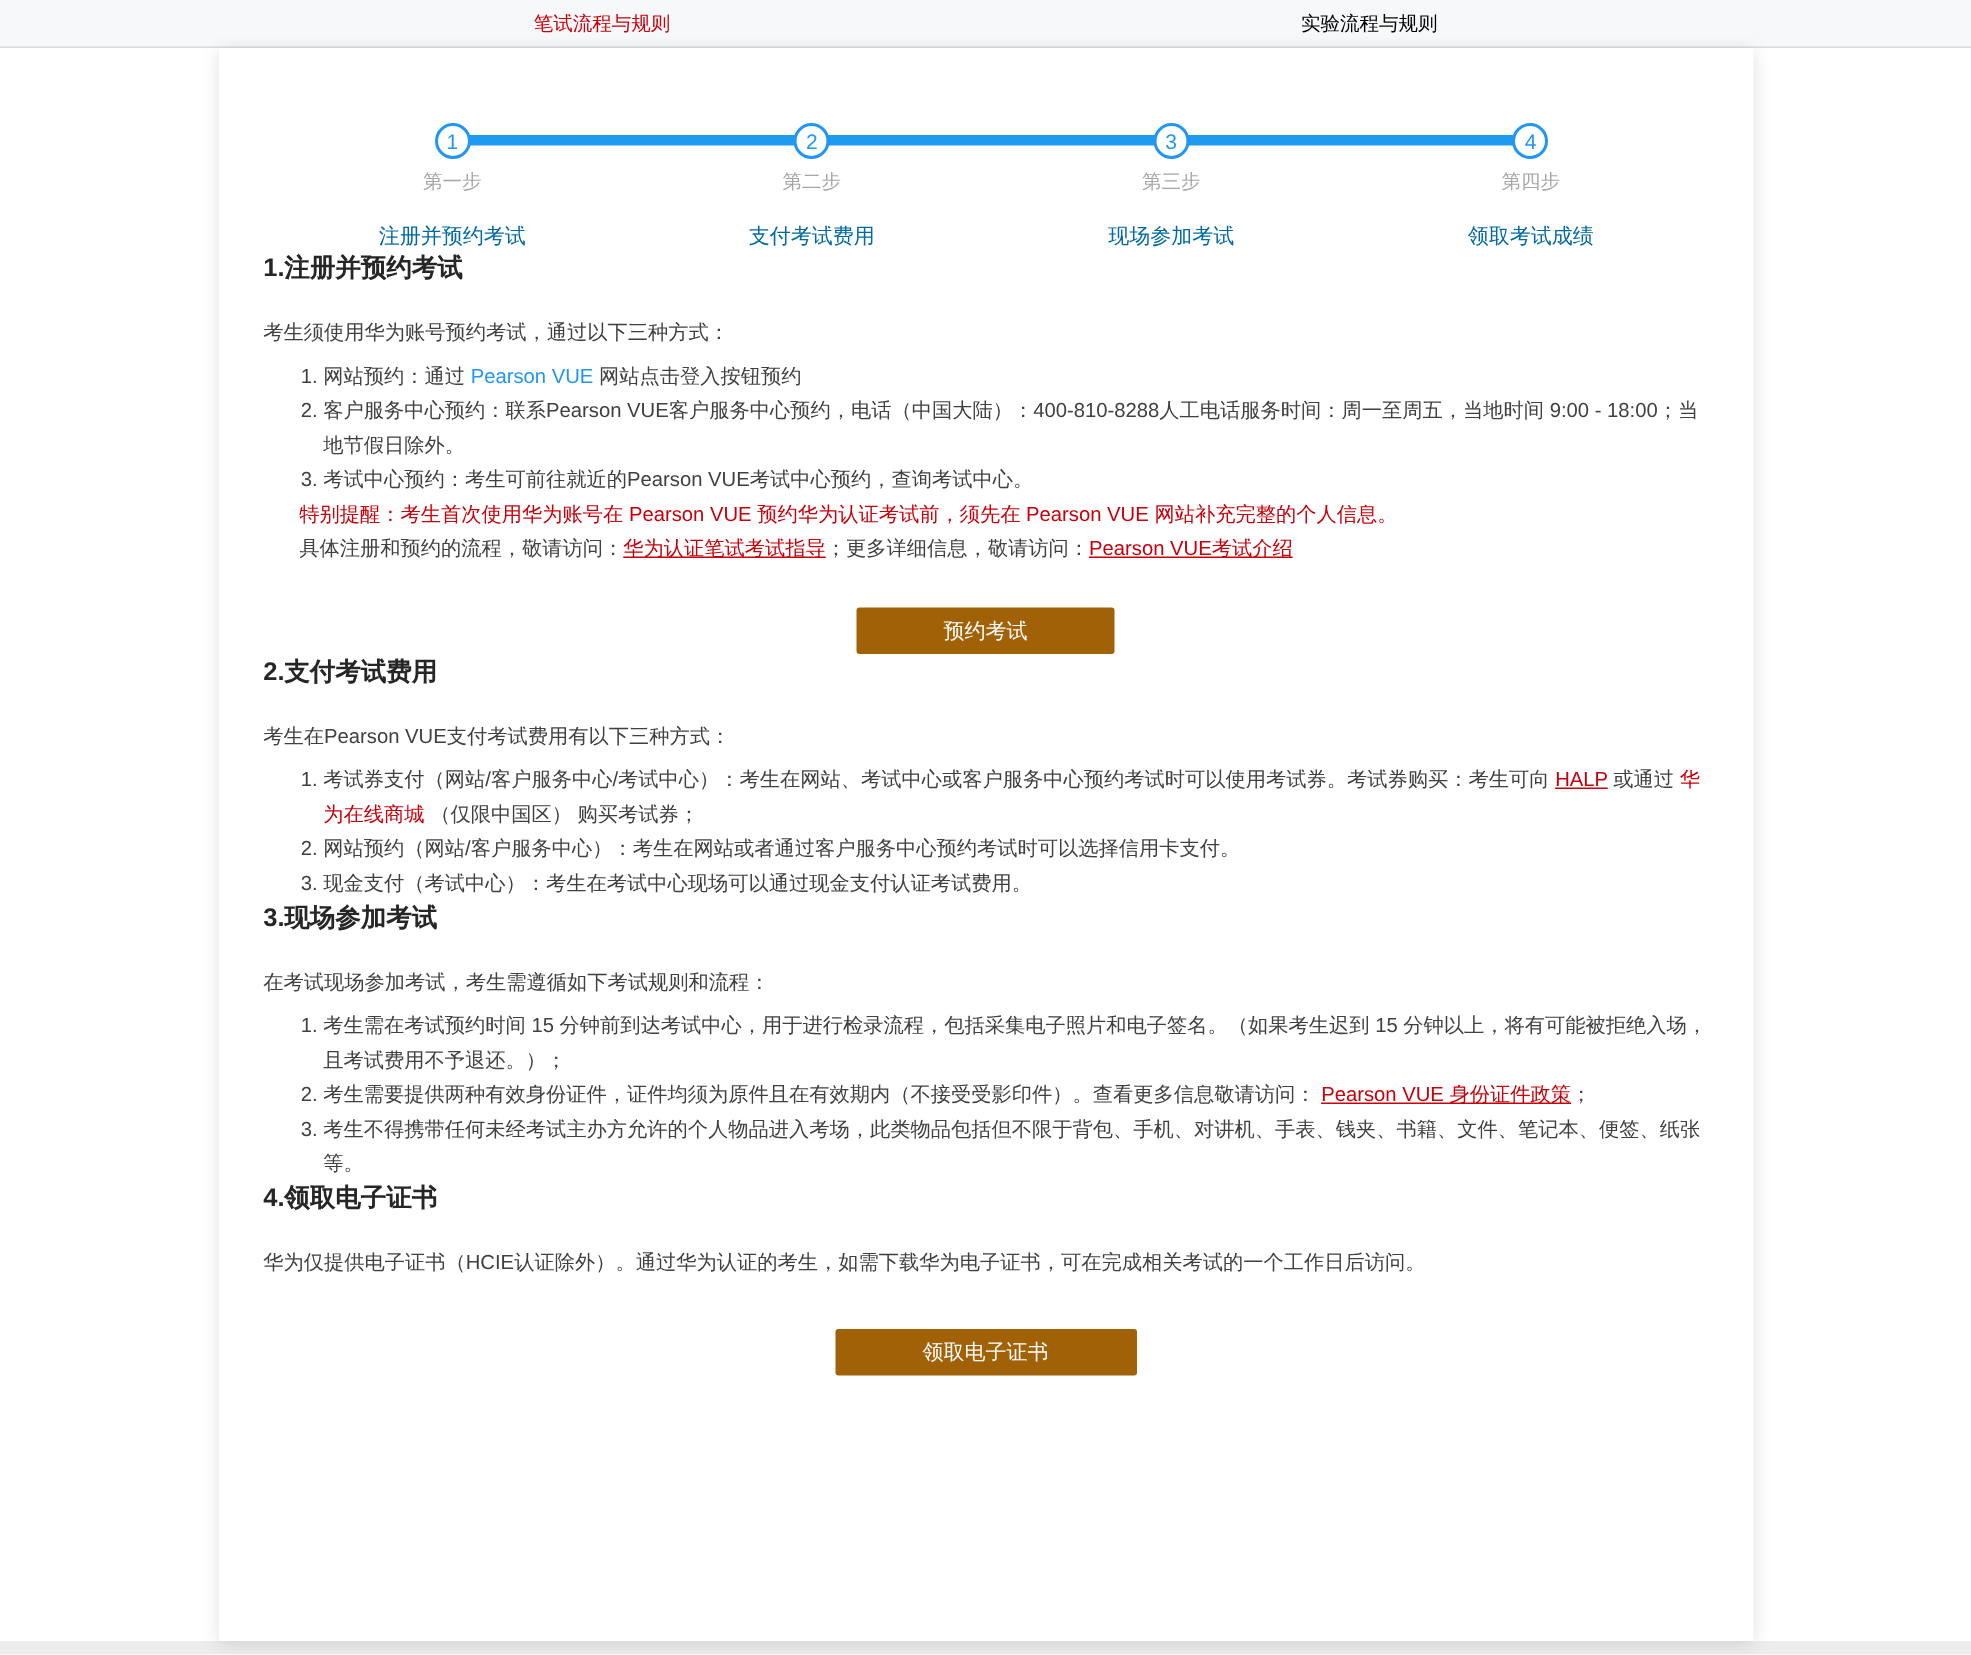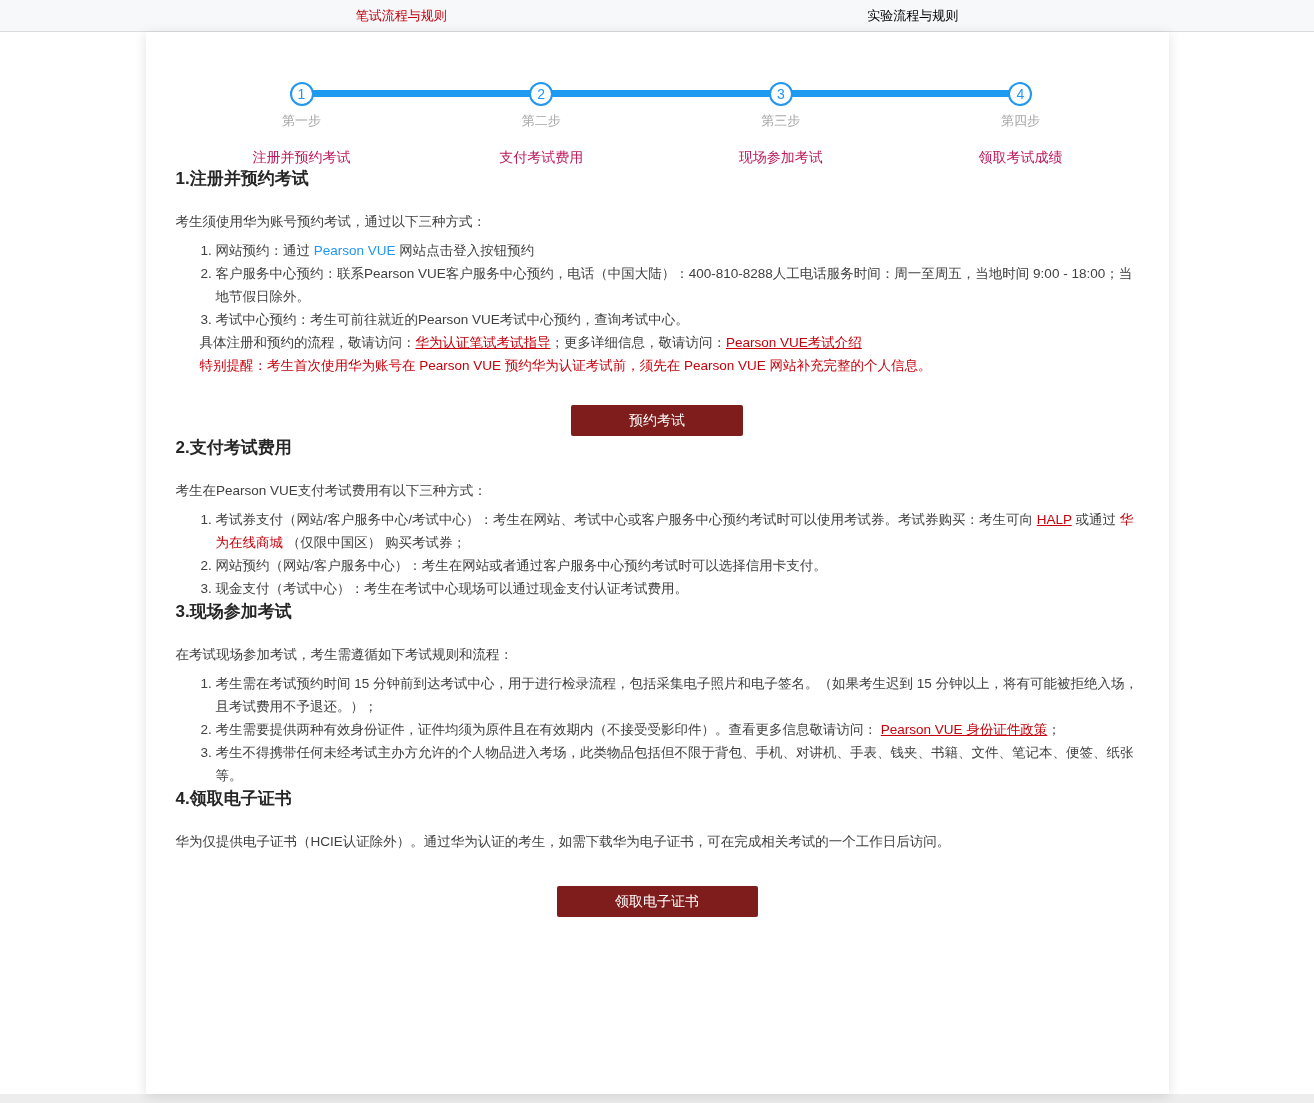--- a/index.html
+++ b/index.html
@@ -24,36 +24,36 @@
   .stepper { position: relative; padding-top: 50px; }
   .step-line { position: absolute; left: 156px; right: 148px; top: 58px;
                height: 7px; border-radius: 4px; background: #1e9bf0; }
   .steps-row { display: flex; justify-content: space-between; margin: 0 38px 0 46px; }
   .step { width: 220px; display: flex; flex-direction: column; align-items: center; }
   .step-circle { width: 24px; height: 24px; border: 2px solid #2196f3; border-radius: 50%;
                  background: #fff; color: #2196f3; font-size: 14px;
                  display: flex; align-items: center; justify-content: center;
                  position: relative; z-index: 1; }
   .step-label { margin-top: 6px; font-size: 13px; color: #a6a6a6; }
-  .step-title { margin-top: 19px; font-size: 14px; color: #be185d; }
+  .step-title { margin-top: 19px; font-size: 14px; color: #0369a1; }
   
   .content { padding: 0 30px; }
   h2.sec { font-size: 17px; font-weight: bold; color: #262626; margin: 0; }
   .sec-1 { margin-top: 55px; }
   .sec-m { margin-top: 42px; }
   p.intro { font-size: 13.5px; margin: 20px 0 6px 0; line-height: 23px; }
   ol { margin: 0; padding-left: 40px; font-size: 13.5px; }
   ol li { line-height: 23px; }
   .note { font-size: 13.5px; line-height: 23px; margin-left: 24px; }
   .note.red { color: #c7000b; }
   a.blue { color: #2196f3; cursor: pointer; }
   a.red { color: #c7000b; text-decoration: underline; cursor: pointer; }
   a.red.nound { text-decoration: none; }
   .btn { display: block; margin: 28px auto 0 auto; border: none; border-radius: 2px;
-         background: #7f1d1d; color: #fff; font-size: 14px; height: 31px;
+         background: #a16207; color: #fff; font-size: 14px; height: 31px;
          cursor: pointer; font-family: Liberation Mono, monospace; }
   .btn-book { width: 172px; }
   .btn-cert { width: 201px; margin-top: 33px; }
 </style>
 </head>
 <body>
 
 <div class="tabbar">
   <div class="tabbar-inner">
     <div class="tab active">笔试流程与规则</div>
@@ -93,24 +93,24 @@
 
     <h2 class="sec sec-1">1.注册并预约考试</h2>
     <p class="intro">考生须使用华为账号预约考试，通过以下三种方式：</p>
     <ol>
       <li>
         <span>网站预约：通过 </span><a class="blue">Pearson VUE</a><span> 网站点击登入按钮预约</span>
       </li>
       <li>客户服务中心预约：联系Pearson VUE客户服务中心预约，电话（中国大陆）：400-810-8288人工电话服务时间：周一至周五，当地时间 9:00 - 18:00；当地节假日除外。</li>
       <li>考试中心预约：考生可前往就近的Pearson VUE考试中心预约，查询考试中心。</li>
     </ol>
+    <div class="note red">特别提醒：考生首次使用华为账号在 Pearson VUE 预约华为认证考试前，须先在 Pearson VUE 网站补充完整的个人信息。</div>
     <div class="note">
       <span>具体注册和预约的流程，敬请访问：</span><a class="red">华为认证笔试考试指导</a><span>；更多详细信息，敬请访问：</span><a class="red">Pearson VUE考试介绍</a>
     </div>
-    <div class="note red">特别提醒：考生首次使用华为账号在 Pearson VUE 预约华为认证考试前，须先在 Pearson VUE 网站补充完整的个人信息。</div>
     <button class="btn btn-book">预约考试</button>
 
     <h2 class="sec sec-m">2.支付考试费用</h2>
     <p class="intro">考生在Pearson VUE支付考试费用有以下三种方式：</p>
     <ol>
       <li>
         <span>考试券支付（网站/客户服务中心/考试中心）：考生在网站、考试中心或客户服务中心预约考试时可以使用考试券。考试券购买：考生可向 </span><a class="red">HALP</a><span> 或通过 </span><a class="red nound">华为在线商城</a><span> （仅限中国区） 购买考试券；</span>
       </li>
       <li>网站预约（网站/客户服务中心）：考生在网站或者通过客户服务中心预约考试时可以选择信用卡支付。</li>
       <li>现金支付（考试中心）：考生在考试中心现场可以通过现金支付认证考试费用。</li>

